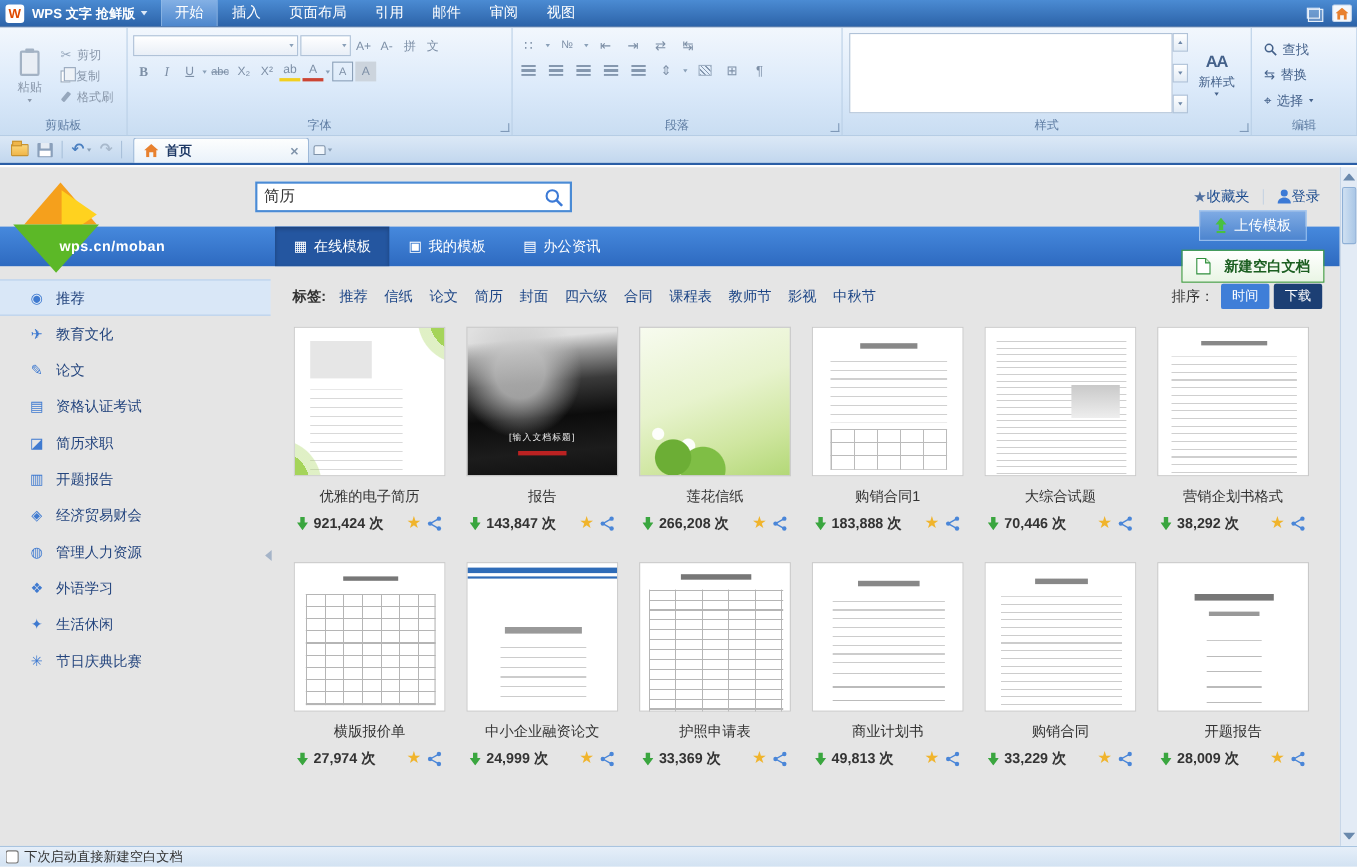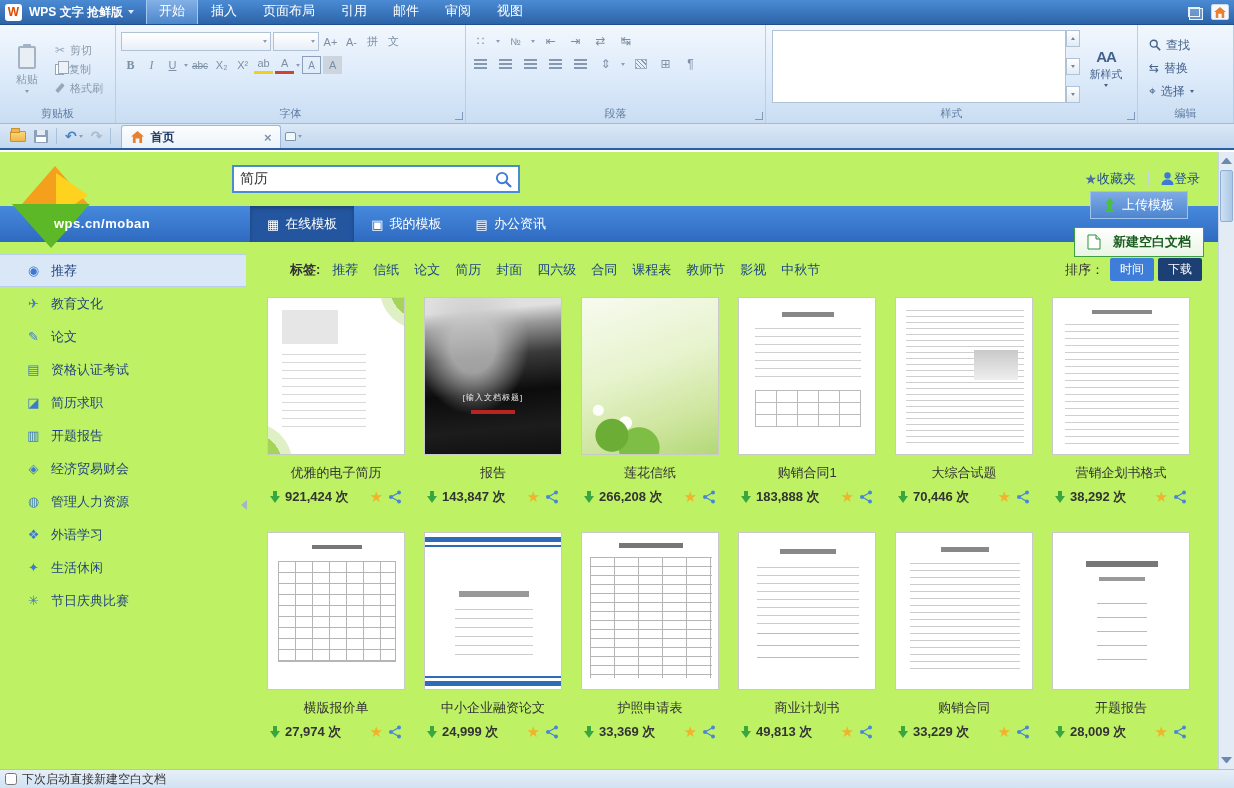--- a/index.html
+++ b/index.html
@@ -85,21 +85,21 @@
   .isave::before { content:''; position:absolute; left:3px; top:0; width:8px; height:5px; background:#e5ecf4; }
   .isave::after { content:''; position:absolute; left:2px; bottom:1px; width:10px; height:5px; background:#fff; }
   .iundo::before { content:'↶'; color:#4a7fc0; font-size:14px; font-weight:bold; }
   .iredo::before { content:'↷'; color:#a8b9cc; font-size:14px; font-weight:bold; }
   .doc-tab { margin-left:6px; height:23px; display:flex; align-items:center; gap:6px; background:linear-gradient(#fdfefe,#eaf2fa); border:1px solid #9db8d8; border-bottom:none; border-radius:3px 3px 0 0; padding:0 9px; font-size:12px; font-weight:bold; color:#1f3a66; min-width:160px; align-self:flex-end; }
   .doc-tab .ix { margin-left:auto; }
   .ix::before { content:'×'; color:#7f93aa; font-size:13px; font-weight:bold; }
   .inewtab { width:11px; height:9px; border:1px solid #7f93aa; border-radius:2px 2px 0 0; background:#f2f7fc; display:inline-block; }
 
   
-  .portal { position:absolute; left:0; top:152px; right:16px; bottom:19px; background:#bef264; }
+  .portal { position:absolute; left:0; top:152px; right:16px; bottom:19px; background:#e5e5e5; }
   .search-row { position:relative; height:54px; }
   .search-box { position:absolute; left:232px; top:13px; width:288px; height:28px; border:2px solid #4a8bd5; display:flex; align-items:center; background:#fff; }
   .search-box input { flex:1; border:none; outline:none; font-size:14px; color:#333; padding:0 6px; font-family:inherit; background:transparent; }
   .mag-btn { padding:0 6px; display:flex; align-items:center; }
   .account-links { position:absolute; right:18px; top:18px; display:flex; align-items:center; gap:12px; font-size:13px; color:#1d4c8f; }
   .acct { display:flex; align-items:center; gap:0; }
   .star-ico::before { content:'★'; color:#4f6f9f; font-size:14px; }
   .acct-sep { width:1px; height:14px; background:#c5d2e2; }
 
   .navbar { position:relative; height:36px; background:linear-gradient(#4689dd,#2e6ac0); display:flex; align-items:center; color:#fff; }
@@ -117,33 +117,33 @@
   .newdoc-btn { height:30px; display:flex; align-items:center; gap:12px; padding:0 12px; background:linear-gradient(#ffffff,#e9f5e4); border:1px solid #3f9e3f; color:#1b5e20; font-size:13px; font-weight:bold; }
 
   .pbody { position:relative; display:flex; height:calc(100% - 90px); }
   .sidebar { width:246px; padding-top:12px; }
   .side-item { height:33px; display:flex; align-items:center; gap:10px; padding-left:26px; font-size:13px; color:#24457e; }
   .side-item.active { background:#d9e7f7; border-top:1px solid #b7cfeb; border-bottom:1px solid #b7cfeb; }
   .side-ico { color:#3f7ad0; font-size:13px; width:15px; text-align:center; }
   .collapse { position:absolute; left:241px; top:49%; width:0; height:0; border-top:5px solid transparent; border-bottom:5px solid transparent; border-right:6px solid #a5b4c8; }
 
   .content { flex:1; padding:16px 10px 0 20px; }
-  .tags-row { display:flex; align-items:center; font-size:13px;margin-left:24px; }
+  .tags-row { display:flex; align-items:center; font-size:13px; }
   .tags-label { font-weight:bold; color:#333; margin-right:12px; }
   .tags { display:flex; gap:15px; color:#1c4586; }
   .tag { cursor:default; }
   .sort { margin-left:auto; display:flex; align-items:center; gap:6px; padding-right:6px; }
   .sort-label { color:#333; }
   .sort-opts { display:flex; gap:4px; }
   .sort-btn { background:#1c3f74; color:#fff; padding:3px 10px; font-size:12px; border-radius:2px; }
   .sort-btn.active { background:#3f7ed8; }
 
   .grid { margin-top:16px; display:grid; grid-template-columns:repeat(6,140px); column-gap:17px; row-gap:26px; }
   .card { display:flex; flex-direction:column; align-items:center; }
-  .thumb { position:relative; width:138px; height:158px; border:1px solid #c9c9c9; background:#fff; overflow:hidden; }
+  .thumb { position:relative; width:138px; height:136px; border:1px solid #c9c9c9; background:#fff; overflow:hidden; }
   .thumb-text { position:absolute; left:4px; right:4px; text-align:center; font-size:8px; }
   .card-title { margin-top:9px; font-size:13px; color:#333; white-space:nowrap; }
   .card-meta { display:flex; align-items:center; width:100%; padding:0 4px; margin-top:6px; gap:5px; }
   .dl-count { font-size:13px; font-weight:bold; color:#333; }
   .meta-spacer { flex:1; }
   .star-card::before { content:'★'; color:#f0b42c; font-size:15px; }
 
   
   .thumb-resume { background:
       radial-gradient(circle at 112% -6%, #a5d45a 0 30px, rgba(165,212,90,.35) 30px 40px, transparent 41px),

